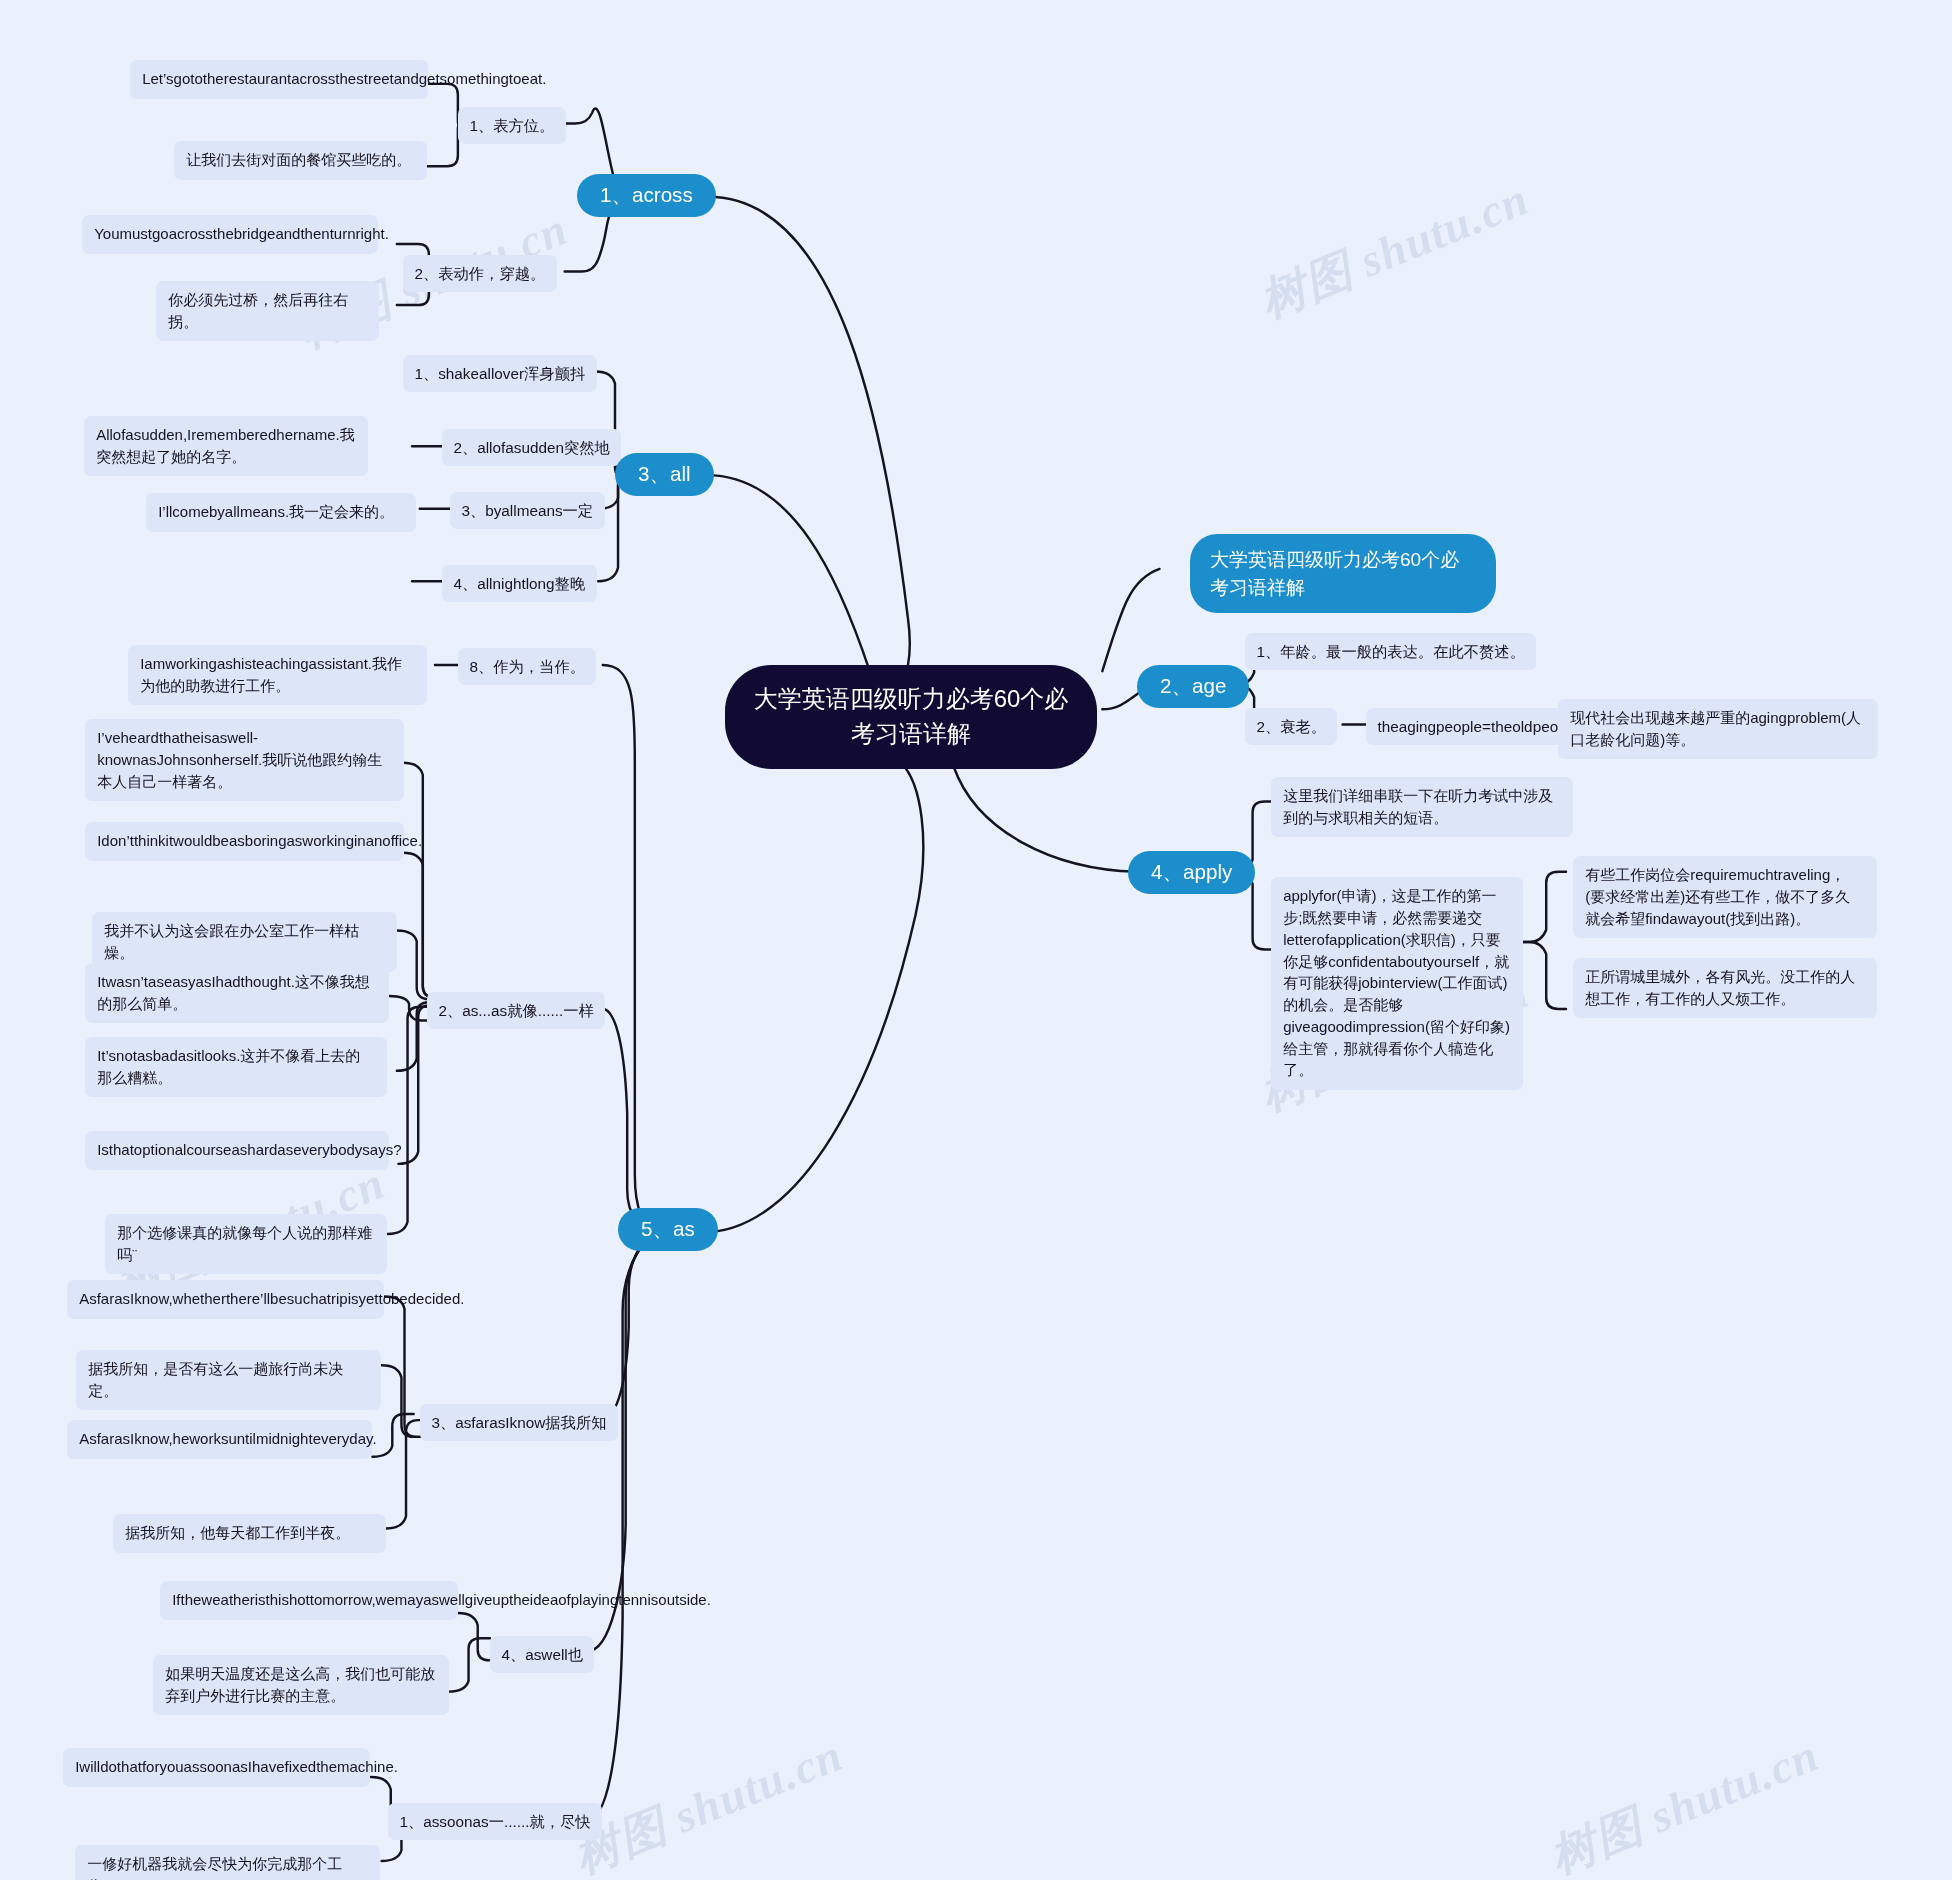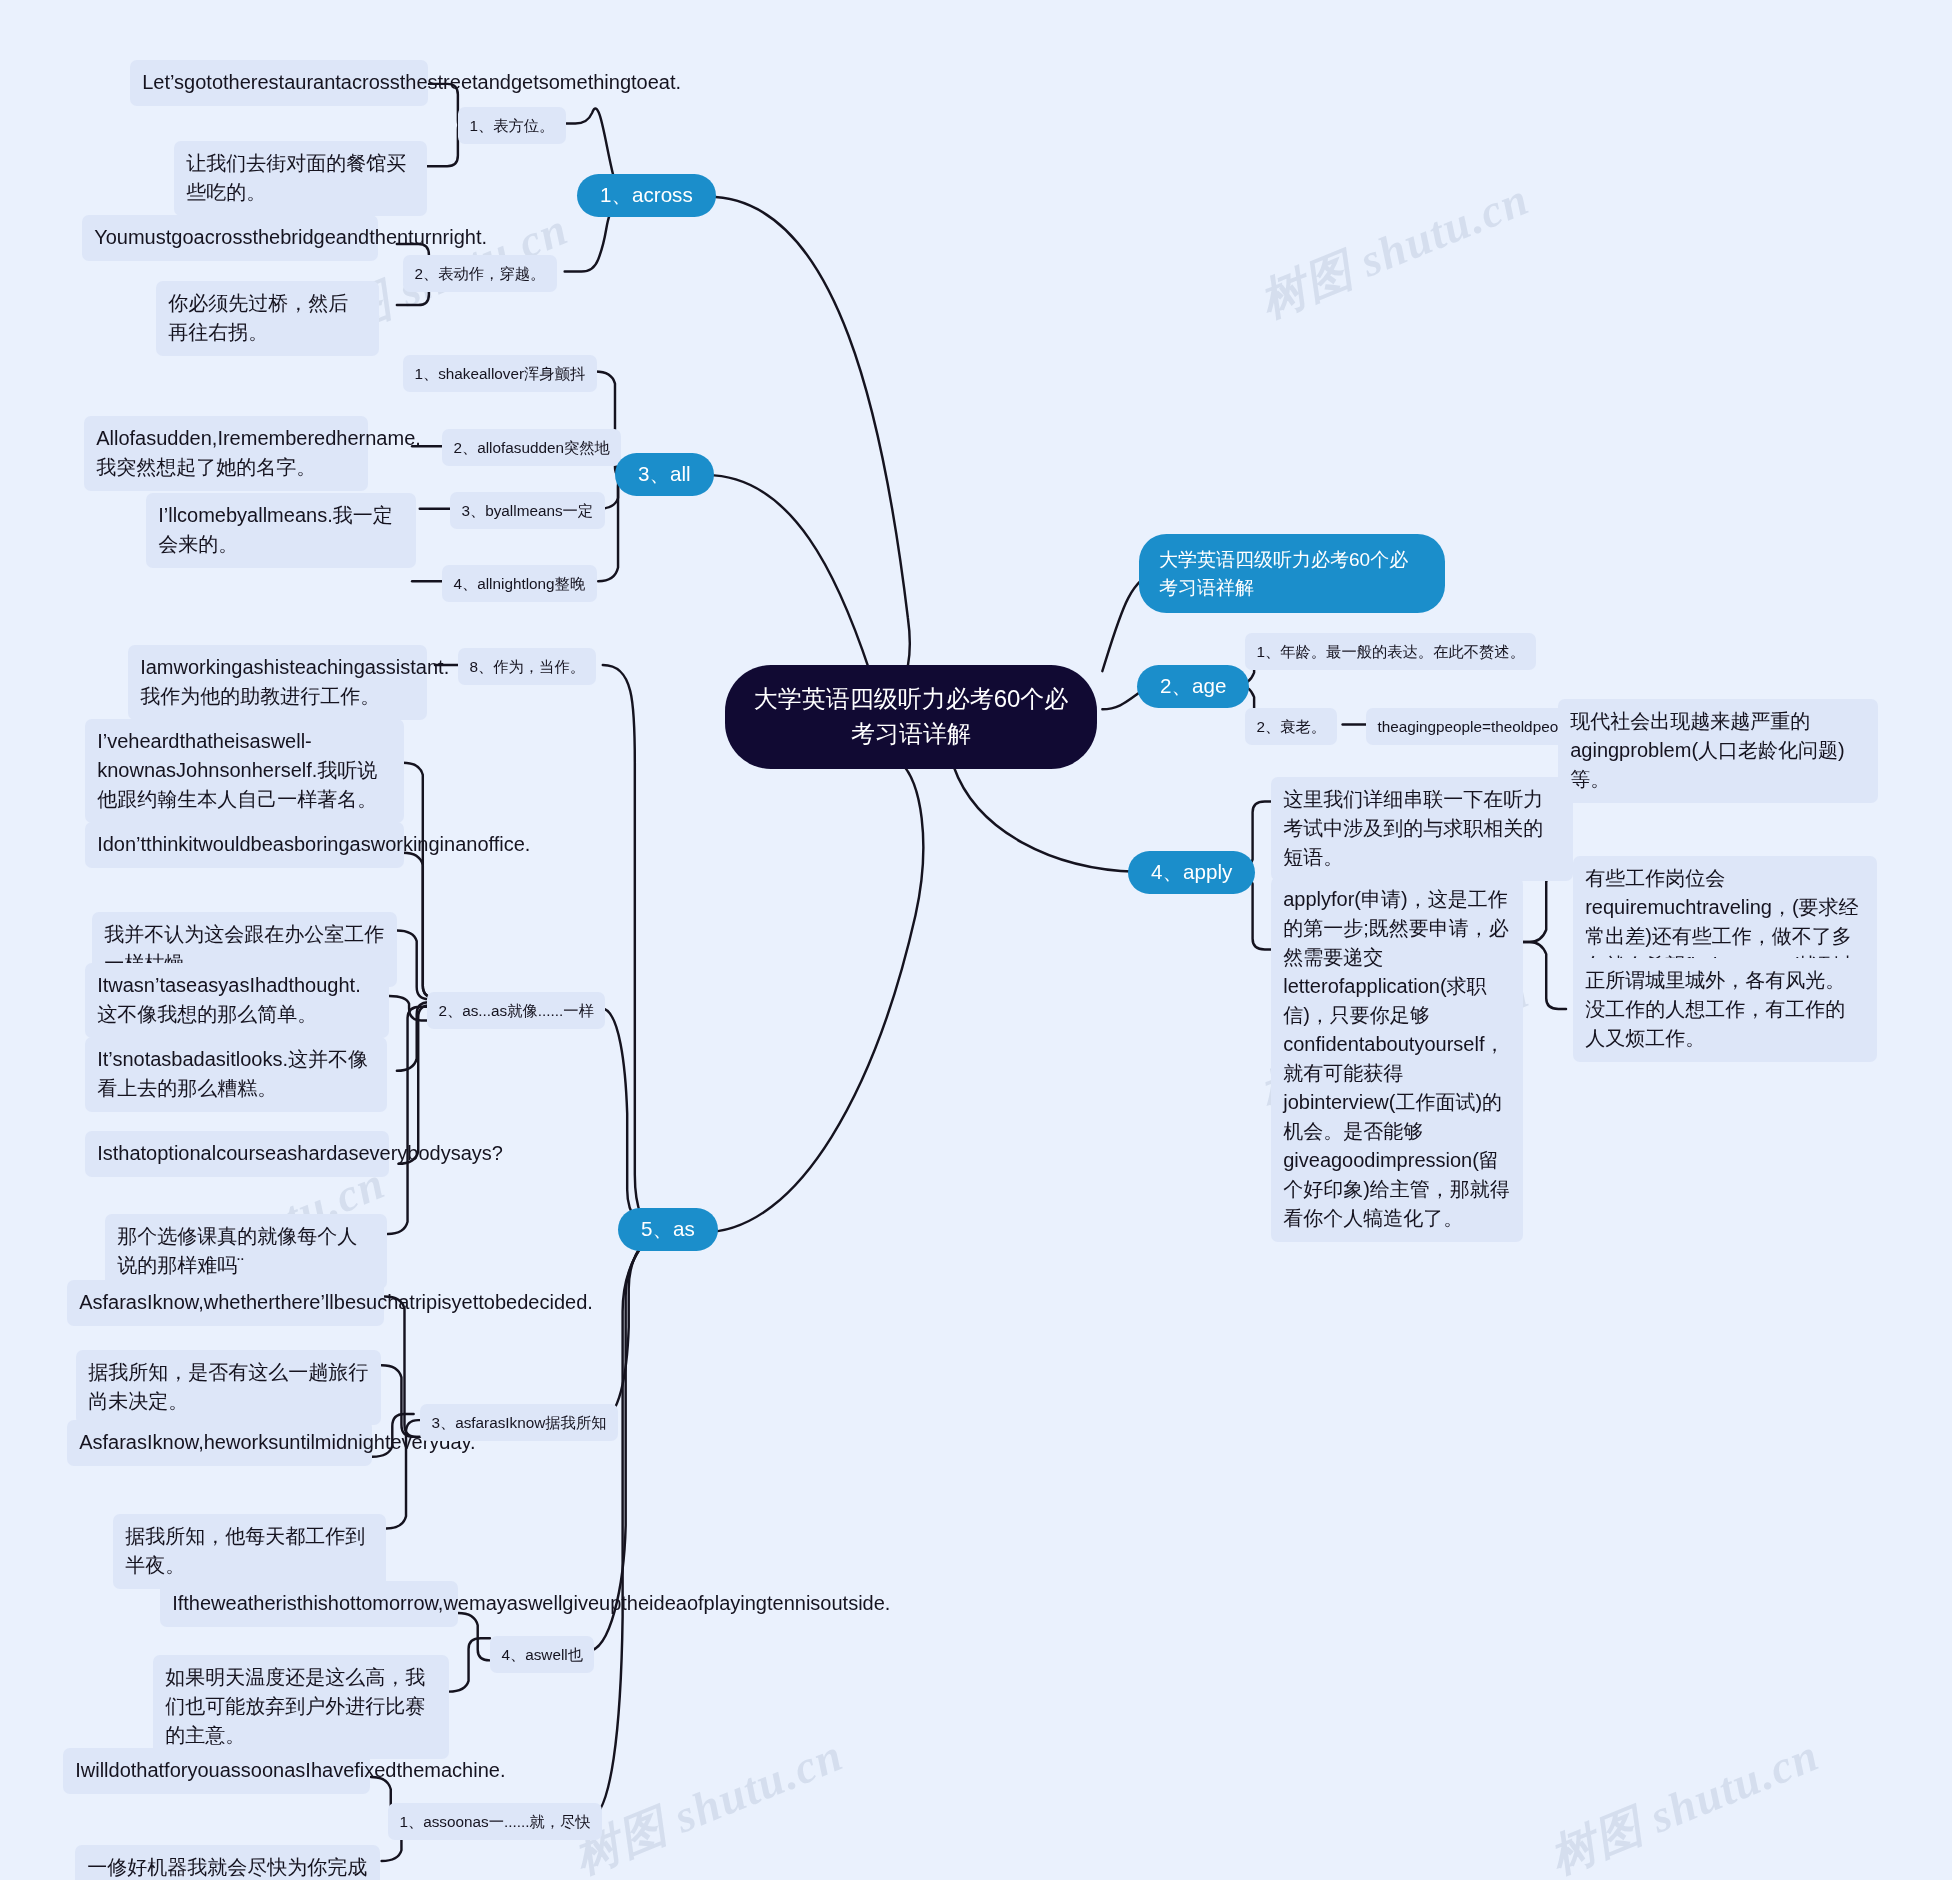--- a/index.html
+++ b/index.html
@@ -52,21 +52,21 @@
 
   
   .node {
     position: absolute;
     box-sizing: border-box;
   }
   .leaf {
     background: #dde6f8;
     border-radius: 6.9px;
     color: #15131f;
-    font-size: 20px;
+    font-size: 15px;
     line-height: 1.45;
     padding: 8.4px 12.2px;
   }
   .topic {
     background: #dde6f8;
     border-radius: 6.9px;
     color: #15131f;
     font-size: 15.3px;
     line-height: 1.4;
     padding: 7.6px 11.4px;
@@ -206,21 +206,21 @@
 
   <div class="node leaf ta-right" style="left:146px; top:493px; width:270px;">I’llcomebyallmeans.我一定会来的。</div>
   <div class="node topic" style="left:450px; top:492px;">3、byallmeans一定</div>
 
   <div class="node topic" style="left:442px; top:565px;">4、allnightlong整晚</div>
 
   <div class="node branch" style="left:615px; top:453px;">3、all</div>
 
   <div class="node root" style="left:725px; top:665px; width:372px;">大学英语四级听力必考60个必考习语详解</div>
 
-  <div class="node headline" style="left:1139px; top:534px; width:306px;">大学英语四级听力必考60个必考习语祥解</div>
+  <div class="node headline" style="left:1190px; top:534px; width:306px;">大学英语四级听力必考60个必考习语祥解</div>
 
   <div class="node branch" style="left:1137px; top:665px;">2、age</div>
   <div class="node topic" style="left:1245px; top:633px;">1、年龄。最一般的表达。在此不赘述。</div>
   <div class="node topic" style="left:1245px; top:708px;">2、衰老。</div>
   <div class="node topic" style="left:1366px; top:708px;">theagingpeople=theoldpeople</div>
   <div class="node leaf" style="left:1558px; top:699px; width:320px;">现代社会出现越来越严重的agingproblem(人口老龄化问题)等。</div>
 
   <div class="node branch" style="left:1128px; top:851px;">4、apply</div>
   <div class="node leaf" style="left:1271px; top:777px; width:302px;">这里我们详细串联一下在听力考试中涉及到的与求职相关的短语。</div>
   <div class="node leaf" style="left:1271px; top:877px; width:252px;">applyfor(申请)，这是工作的第一步;既然要申请，必然需要递交letterofapplication(求职信)，只要你足够confidentaboutyourself，就有可能获得jobinterview(工作面试)的机会。是否能够giveagoodimpression(留个好印象)给主管，那就得看你个人犒造化了。</div>

